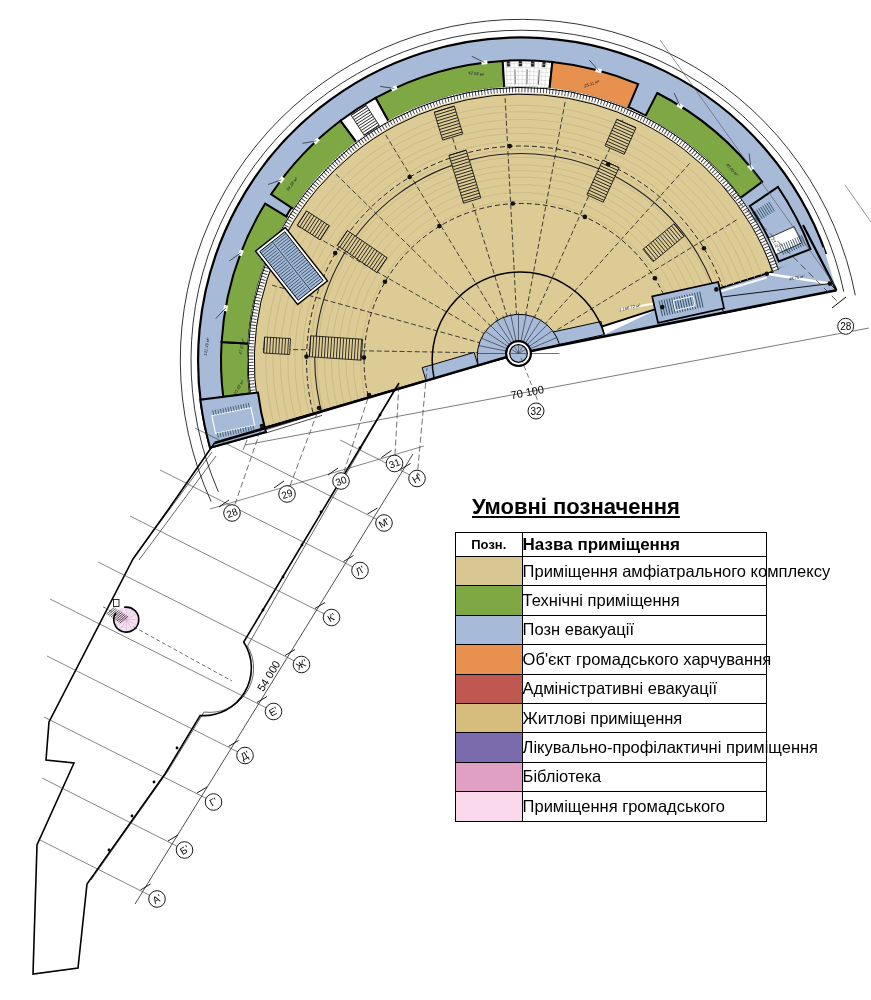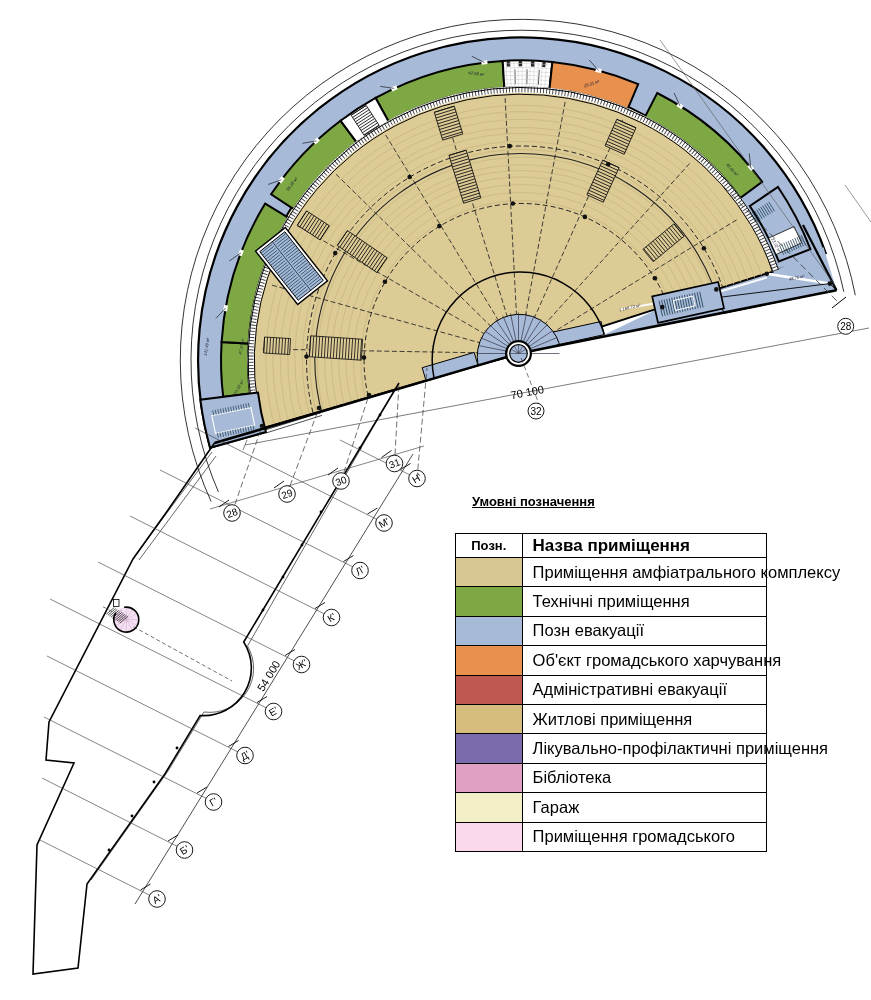--- a/index.html
+++ b/index.html
@@ -1,25 +1,25 @@
 <!DOCTYPE html>
 <html><head><meta charset="utf-8">
 <style>
 html,body{margin:0;padding:0;background:#fff;width:871px;height:1000px;overflow:hidden;
 font-family:"Liberation Sans",sans-serif;}
 #plan{position:absolute;left:0;top:0;}
 #legend{position:absolute;left:455px;top:494px;width:386px;}
-#legend h3{font-size:13px;font-weight:bold;text-decoration:underline;margin:0 0 24px 17px;color:#000;}
+#legend h3{font-size:22px;font-weight:bold;text-decoration:underline;margin:0 0 12px 17px;color:#000;}
 table{border-collapse:collapse;width:312px;table-layout:fixed;}
 td,th{border:1.5px solid #000;padding:0;height:28.4px;}
 td.sw{width:65.6px;}
-td.nm{font-size:16.5px;padding-left:10px;color:#000;white-space:nowrap;}
+td.nm{font-size:16.5px;color:#000;white-space:nowrap;}
 th.p{width:65.6px;font-size:13px;font-weight:bold;height:23px;}
 th.n{height:23px;}
-th.n{text-align:left;font-size:17px;padding-left:10px;}
+th.n{text-align:left;font-size:17px;}
 </style></head>
 <body>
 
 <div id="plan"><svg width="871" height="1000" viewBox="0 0 871 1000" xmlns="http://www.w3.org/2000/svg" font-family="Liberation Sans, sans-serif">
 <g stroke="#000" fill="none" stroke-width="0.8">
 <path d="M 855.3,295.3 A 340.6,340.6 0 1 0 211.1,501.5"></path>
 <path d="M 843.8,291.7 A 330.0,330.0 0 1 0 218.4,491.9"></path>
 </g>
 
 <path d="M 772.8,271.6 A 267.0,267.0 0 0 0 264.0,432.6 L 210.1,447.7 A 323.0,323.0 0 0 1 825.7,253.0 Z" fill="#a7bad8" stroke="#000" stroke-width="2.2"></path>
@@ -697,22 +697,18 @@
         </tr>
         <tr>
           <td class="sw" style="background:#7b6bad"></td>
           <td class="nm">Лікувально-профілактичні приміщення</td>
         </tr>
         <tr>
           <td class="sw" style="background:#dfa0c4"></td>
           <td class="nm">Бібліотека</td>
         </tr>
         <tr>
-          <td class="sw" style="background:#f2efc8"></td>
-          <td class="nm">Гараж</td>
-        </tr>
-        <tr>
           <td class="sw" style="background:#fad9ec"></td>
           <td class="nm">Приміщення громадського</td>
         </tr>
 </tbody>
     </table>
 </div>
 
 </body></html>

